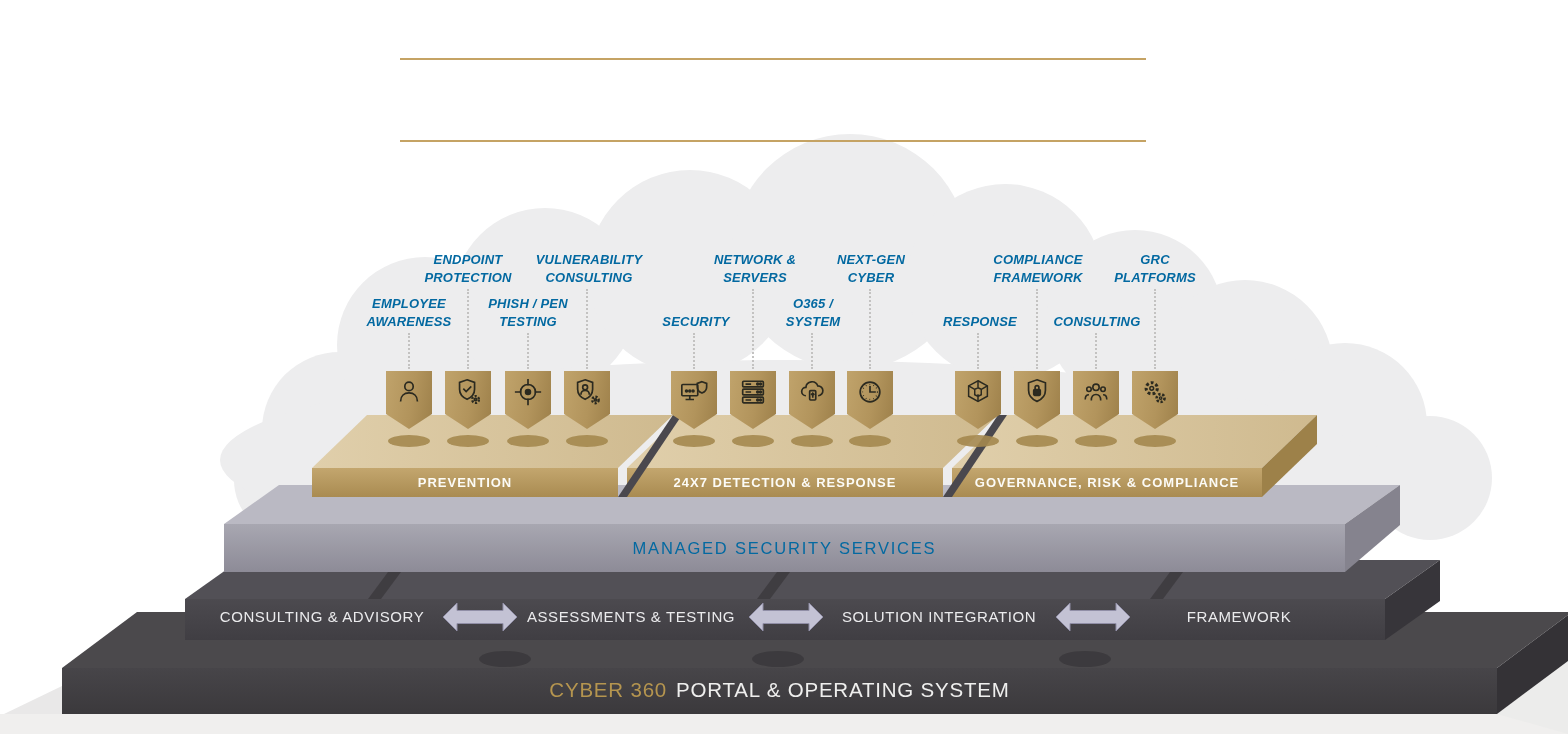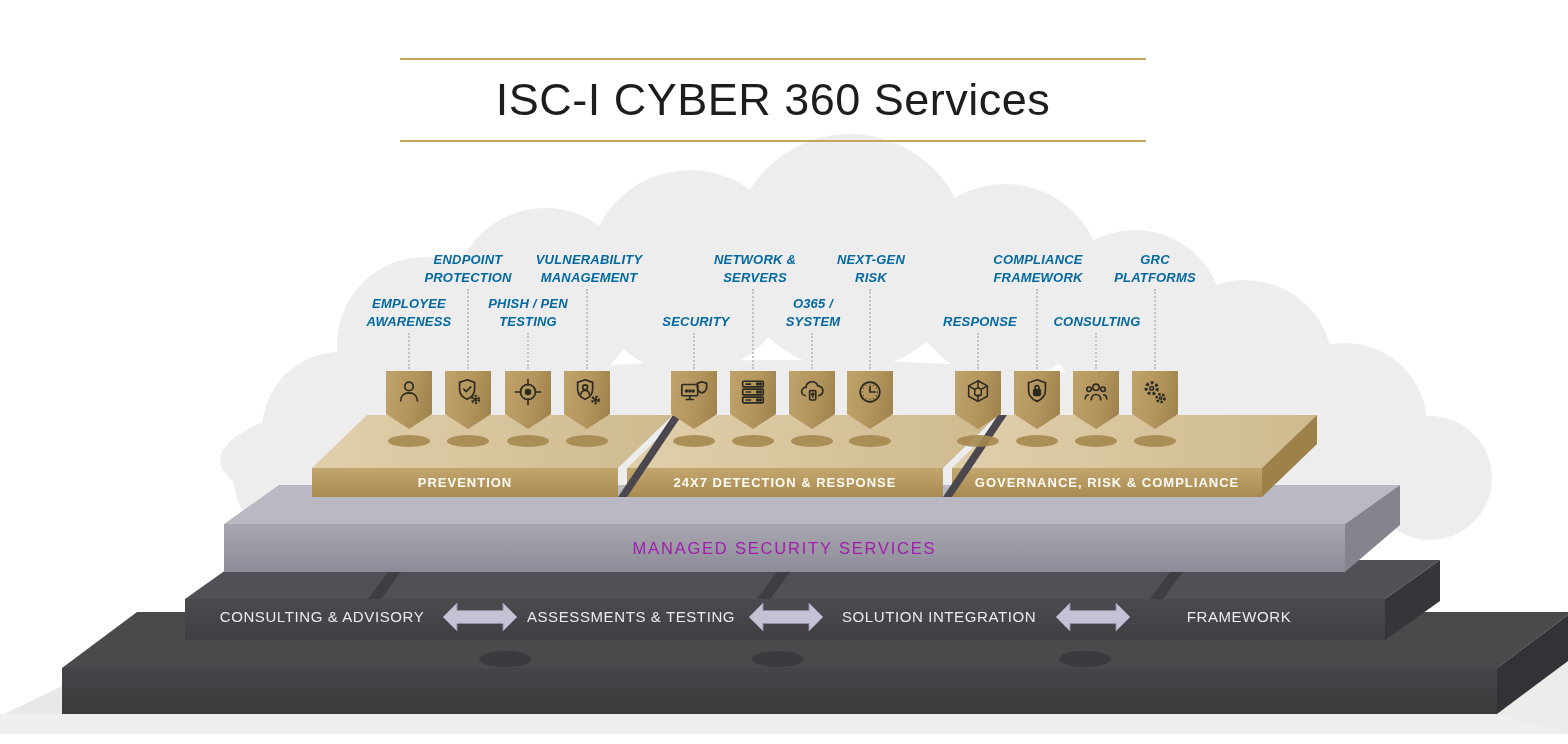--- a/index.html
+++ b/index.html
@@ -26,21 +26,21 @@
          clip-path:polygon(0 0,100% 0,100% 74%,50% 100%,0 74%);
          background:linear-gradient(100deg,#c0a36b 0%,#b2945c 55%,#9d804a 100%);}
   .badge svg{display:block;margin:6px auto 0;}
 
   
   .band-label{position:absolute;top:475px;transform:translateX(-50%);
               font-size:13px;font-weight:600;color:#fcfbf6;letter-spacing:1px;white-space:nowrap;}
 
   
   #managed-label{position:absolute;left:224px;top:539px;width:1121px;text-align:center;
-                 font-size:16.5px;font-weight:500;color:#a21caf;letter-spacing:1.8px;}
+                 font-size:16.5px;font-weight:500;color:#0369a1;letter-spacing:1.8px;}
 
   
   .svc-label{position:absolute;top:608px;transform:translateX(-50%);
              font-size:15px;font-weight:500;color:#ebebed;letter-spacing:.6px;white-space:nowrap;}
 
   
   #portal-label{position:absolute;left:62px;top:678px;width:1435px;text-align:center;
                 font-size:20.5px;font-weight:500;letter-spacing:.8px;color:#efefee;white-space:nowrap;}
   #portal-label .brand{color:#b5954f;margin-right:9px;}
 </style>
@@ -155,31 +155,30 @@
     </g>
 
     <g fill="#c3c2d4" stroke="#908ea6" stroke-width="1">
       <polygon points="443,617 457,603 457,610.5 503,610.5 503,603 517,617 503,631 503,623.5 457,623.5 457,631"></polygon>
       <polygon points="749,617 763,603 763,610.5 809,610.5 809,603 823,617 809,631 809,623.5 763,623.5 763,631"></polygon>
       <polygon points="1056,617 1070,603 1070,610.5 1116,610.5 1116,603 1130,617 1116,631 1116,623.5 1070,623.5 1070,631"></polygon>
     </g>
   </svg>
 
   <div class="rule rule-top"></div>
-  <h1 id="title">ISC-I CYBER 360 Services</h1>
   <div class="rule rule-bottom"></div>
 
   <div class="lbl" style="left:409px;top:295px;width:110px">EMPLOYEE AWARENESS</div>
   <div class="lbl" style="left:468px;top:251px;width:110px">ENDPOINT PROTECTION</div>
   <div class="lbl" style="left:528px;top:295px;width:100px">PHISH / PEN TESTING</div>
-  <div class="lbl" style="left:589px;top:251px;width:130px">VULNERABILITY MANAGEMENT</div>
+  <div class="lbl" style="left:589px;top:251px;width:130px">VULNERABILITY CONSULTING</div>
   <div class="lbl" style="left:696px;top:313px;width:120px">SECURITY</div>
   <div class="lbl" style="left:755px;top:251px;width:110px">NETWORK &amp; SERVERS</div>
   <div class="lbl" style="left:813px;top:295px;width:70px">O365 / SYSTEM</div>
-  <div class="lbl" style="left:871px;top:251px;width:100px">NEXT-GEN RISK</div>
+  <div class="lbl" style="left:871px;top:251px;width:100px">NEXT-GEN CYBER</div>
   <div class="lbl" style="left:980px;top:313px;width:120px">RESPONSE</div>
   <div class="lbl" style="left:1038px;top:251px;width:120px">COMPLIANCE FRAMEWORK</div>
   <div class="lbl" style="left:1097px;top:313px;width:130px">CONSULTING</div>
   <div class="lbl" style="left:1155px;top:251px;width:110px">GRC PLATFORMS</div>
 
   <div class="dot" style="left:409px;top:333px;height:36px"></div>
   <div class="dot" style="left:468px;top:289px;height:80px"></div>
   <div class="dot" style="left:528px;top:333px;height:36px"></div>
   <div class="dot" style="left:587px;top:289px;height:80px"></div>
   <div class="dot" style="left:694px;top:333px;height:36px"></div>
@@ -295,14 +294,15 @@
   <div class="band-label" style="left:785px">24X7 DETECTION &amp; RESPONSE</div>
   <div class="band-label" style="left:1107px">GOVERNANCE, RISK &amp; COMPLIANCE</div>
 
   <div id="managed-label">MANAGED SECURITY SERVICES</div>
 
   <div class="svc-label" style="left:322px">CONSULTING &amp; ADVISORY</div>
   <div class="svc-label" style="left:631px">ASSESSMENTS &amp; TESTING</div>
   <div class="svc-label" style="left:939px">SOLUTION INTEGRATION</div>
   <div class="svc-label" style="left:1239px">FRAMEWORK</div>
 
+  <div id="portal-label"><span class="brand">CYBER 360</span><span>PORTAL &amp; OPERATING SYSTEM</span></div>
 
 </div>
 
 </body></html>

